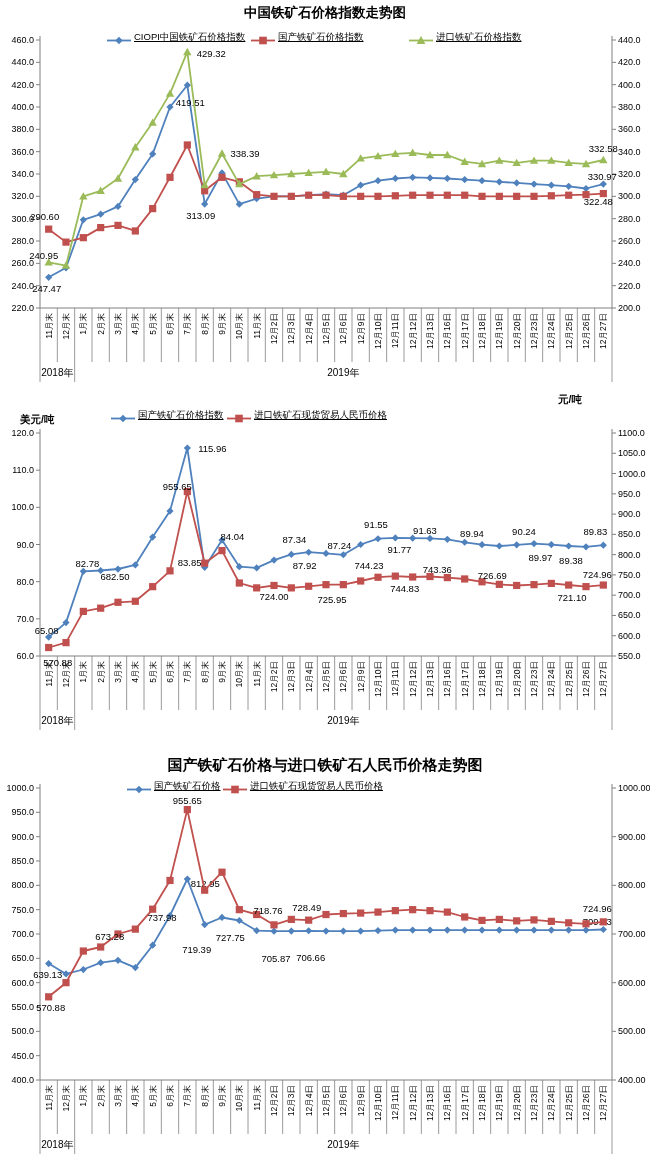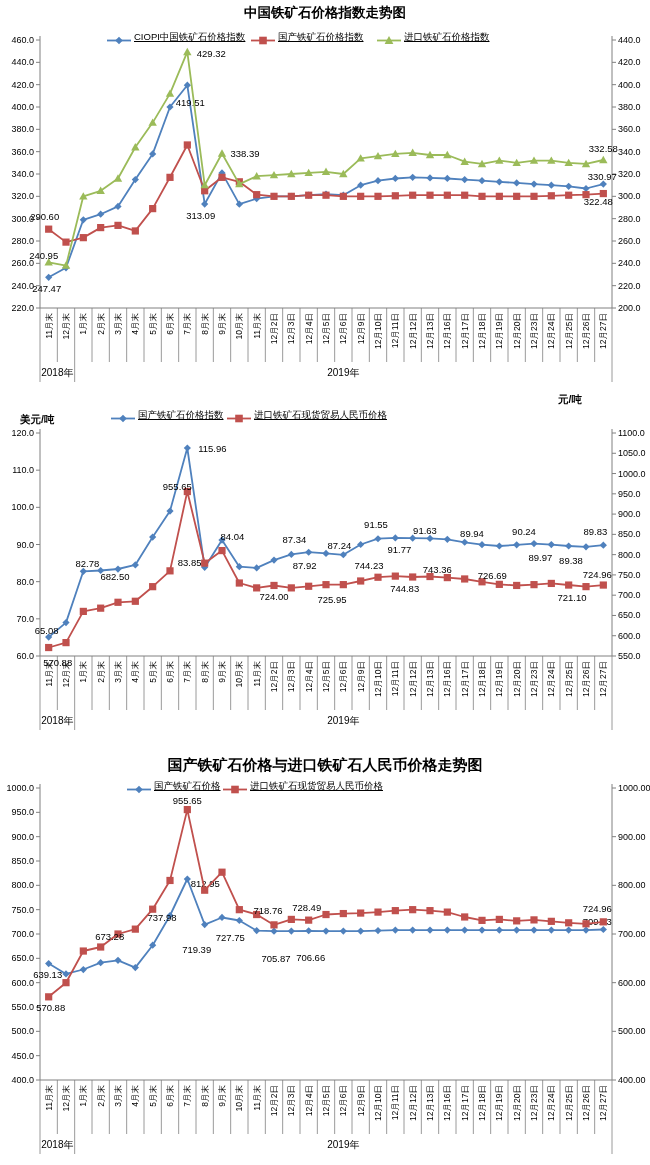--- a/index.html
+++ b/index.html
@@ -30,21 +30,21 @@
               <line x1="1" y1="5.5" x2="25" y2="5.5" stroke="#4F81BD" stroke-width="1.8"></line>
               <path d="M13 1.7000000000000002 L16.8 5.5 L13 9.3 L9.2 5.5 Z" fill="#4F81BD"></path>
             </svg></span><span class="lgt">CIOPI中国铁矿石价格指数</span>
       </div>
       <div class="legend-item" style="left:250px;top:28px">
         <span class="mk"><svg width="26" height="11">
               <line x1="1" y1="5.5" x2="25" y2="5.5" stroke="#C0504D" stroke-width="1.8"></line>
               <rect x="9.2" y="1.7000000000000002" width="7.6" height="7.6" fill="#C0504D"></rect>
             </svg></span><span class="lgt">国产铁矿石价格指数</span>
       </div>
-      <div class="legend-item" style="left:376px;top:28px">
+      <div class="legend-item" style="left:408px;top:28px">
         <span class="mk"><svg width="26" height="11">
               <line x1="1" y1="5.5" x2="25" y2="5.5" stroke="#9BBB59" stroke-width="1.8"></line>
               <path d="M13 1.1 L17.400000000000002 8.9 L8.6 8.9 Z" fill="#9BBB59"></path>
             </svg></span><span class="lgt">进口铁矿石价格指数</span>
       </div>
     </div>
     <svg class="plot" id="svg0" width="650" height="385">
         <g>
           <line x1="40" y1="36" x2="40" y2="308" stroke="#808080" stroke-width="1"></line>
           <line x1="612" y1="36" x2="612" y2="308" stroke="#808080" stroke-width="1"></line>

